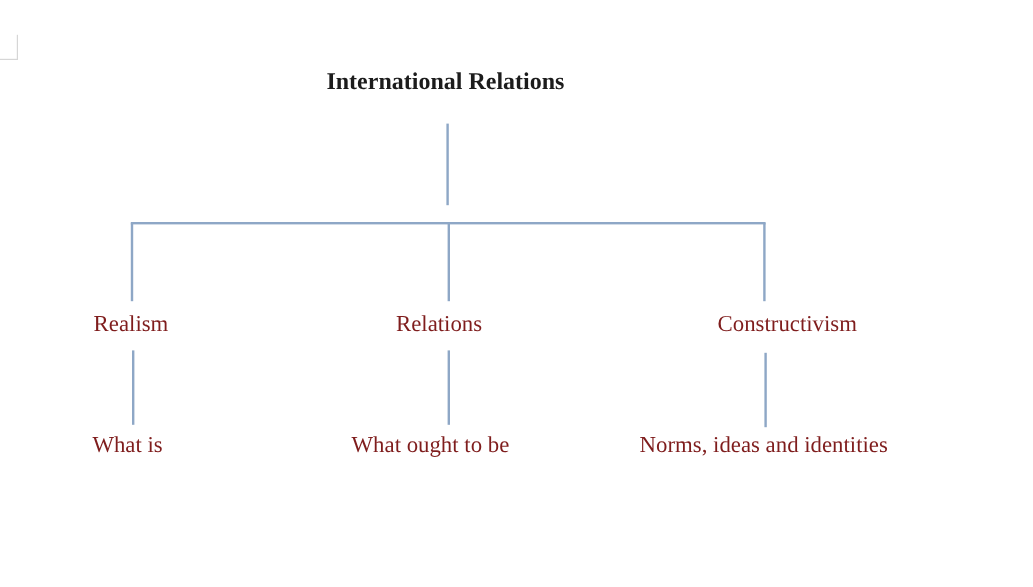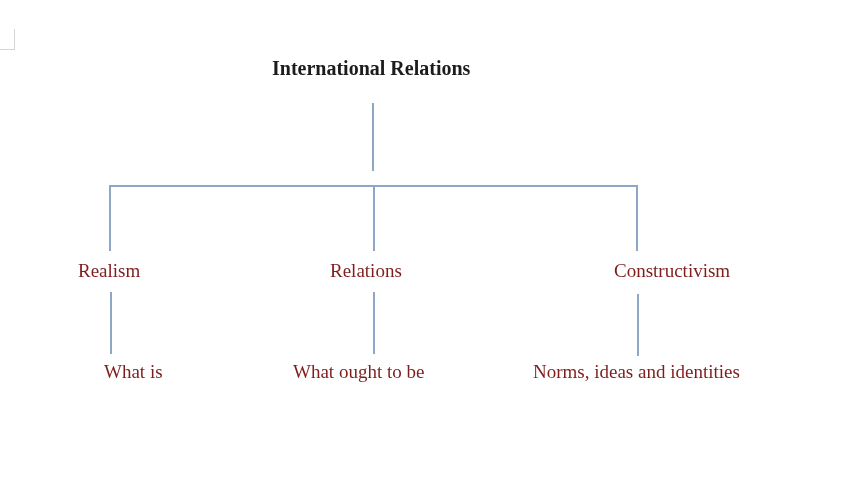--- a/index.html
+++ b/index.html
@@ -52,24 +52,24 @@
 
   .node, .desc {
     position: absolute;
     font-size: 19px;
     color: #7f1d1d;
     white-space: nowrap;
   }
   .node { top: 260px; }
   .node-realism        { left: 78px;  }
   .node-idealism       { left: 330px; }
-  .node-constructivism { left: 598px; margin-left: 16px; }
+  .node-constructivism { left: 598px; }
 
   .desc { top: 361px; }
-  .desc-realism        { left: 77px; margin-left: 27px;  }
+  .desc-realism        { left: 77px;  }
   .desc-idealism       { left: 293px; }
   .desc-constructivism { left: 533px; }
 </style>
 </head>
 <body>
 
 <div class="canvas">
 
   <div class="corner-mark"></div>
 

